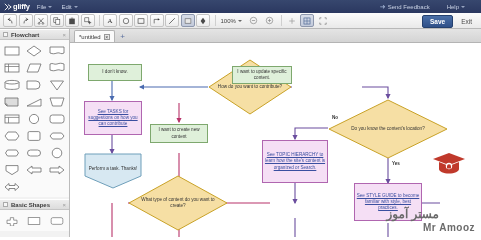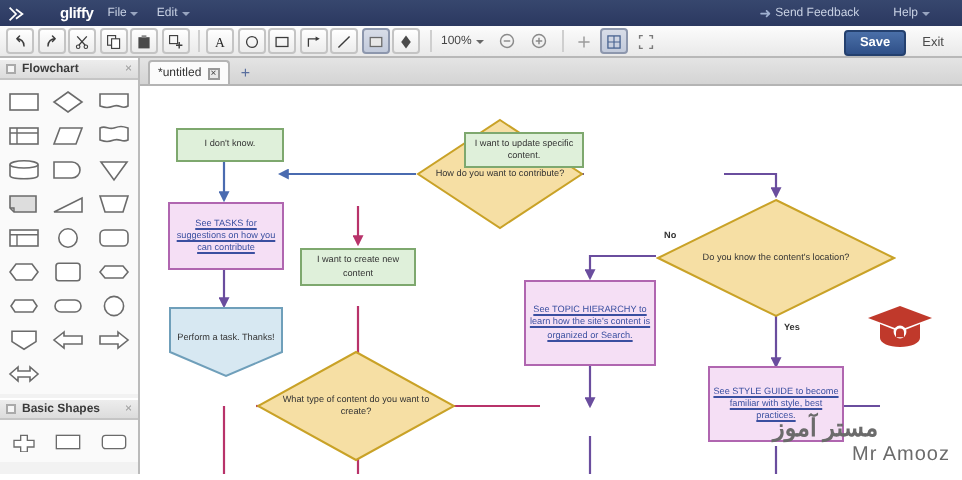--- a/index.html
+++ b/index.html
@@ -9,21 +9,21 @@
     overflow: hidden; background: #fff;
   }
   #app { position: relative; width: 481px; height: 237px; overflow: hidden; }
 
   
   .menubar {
     position: absolute; top: 0; left: 0; width: 481px; height: 13px;
     background: linear-gradient(#37476e, #2b3860);
     display: flex; align-items: center; padding: 0 4px;
   }
-  .logo { display: flex; align-items: center; gap: 18px; margin-right: 7px; }
+  .logo { display: flex; align-items: center; gap: 1px; margin-right: 7px; }
   .logo-mark { width: 8px; height: 8px; position: relative; }
   .logo-mark svg { display: block; }
   .logo-text {
     color: #fff; font-size: 7.5px; font-weight: bold; letter-spacing: -0.2px;
   }
   .menu-item {
     color: #c9d2e4; font-size: 6px; margin-right: 9px;
     display: flex; align-items: center; gap: 2px; cursor: default;
   }
   .caret-d { width: 0; height: 0; border-left: 2px solid transparent;
@@ -148,21 +148,21 @@
     position: absolute; font-size: 4.6px; color: #333; font-weight: bold;
   }
 
   
   .wm {
     position: absolute; right: 6px; bottom: 4px; z-index: 20;
     display: flex; flex-direction: column; align-items: center; gap: 1px;
   }
   .wm-cap { width: 34px; height: 26px; position: relative; }
   .wm-text {
-    font-size: 10px; font-weight: normal; color: #6b6b6b; letter-spacing: 0.5px; margin-top: 44px;
+    font-size: 10px; font-weight: bold; color: #6b6b6b; letter-spacing: 0.5px; margin-top: 44px;
   }
   .wm-fa {
     position: absolute; right: 42px; bottom: 16px;
     font-size: 12px; color: #6b6b6b; font-weight: bold; white-space: nowrap;
   }
 </style>
 </head>
 <body>
 
 <div id="app">

